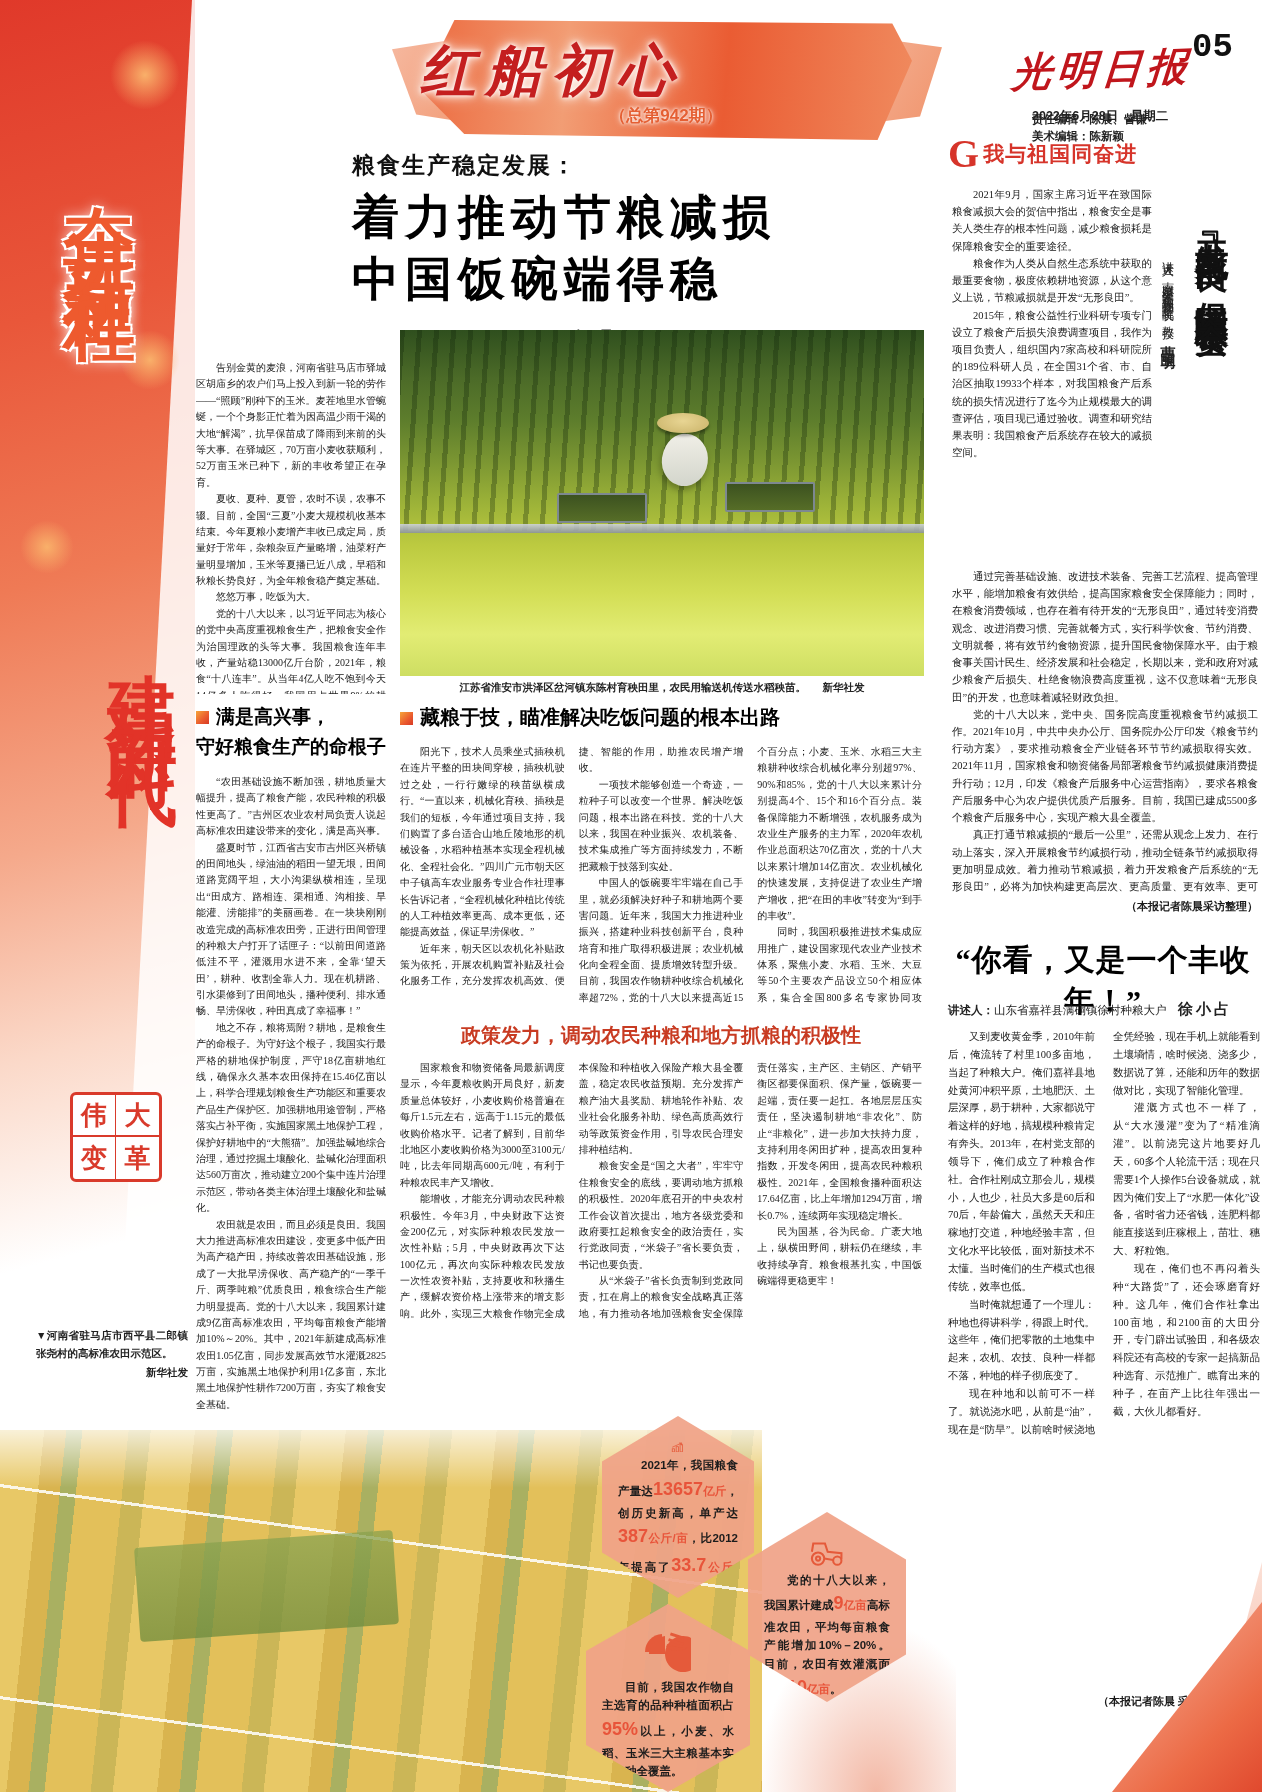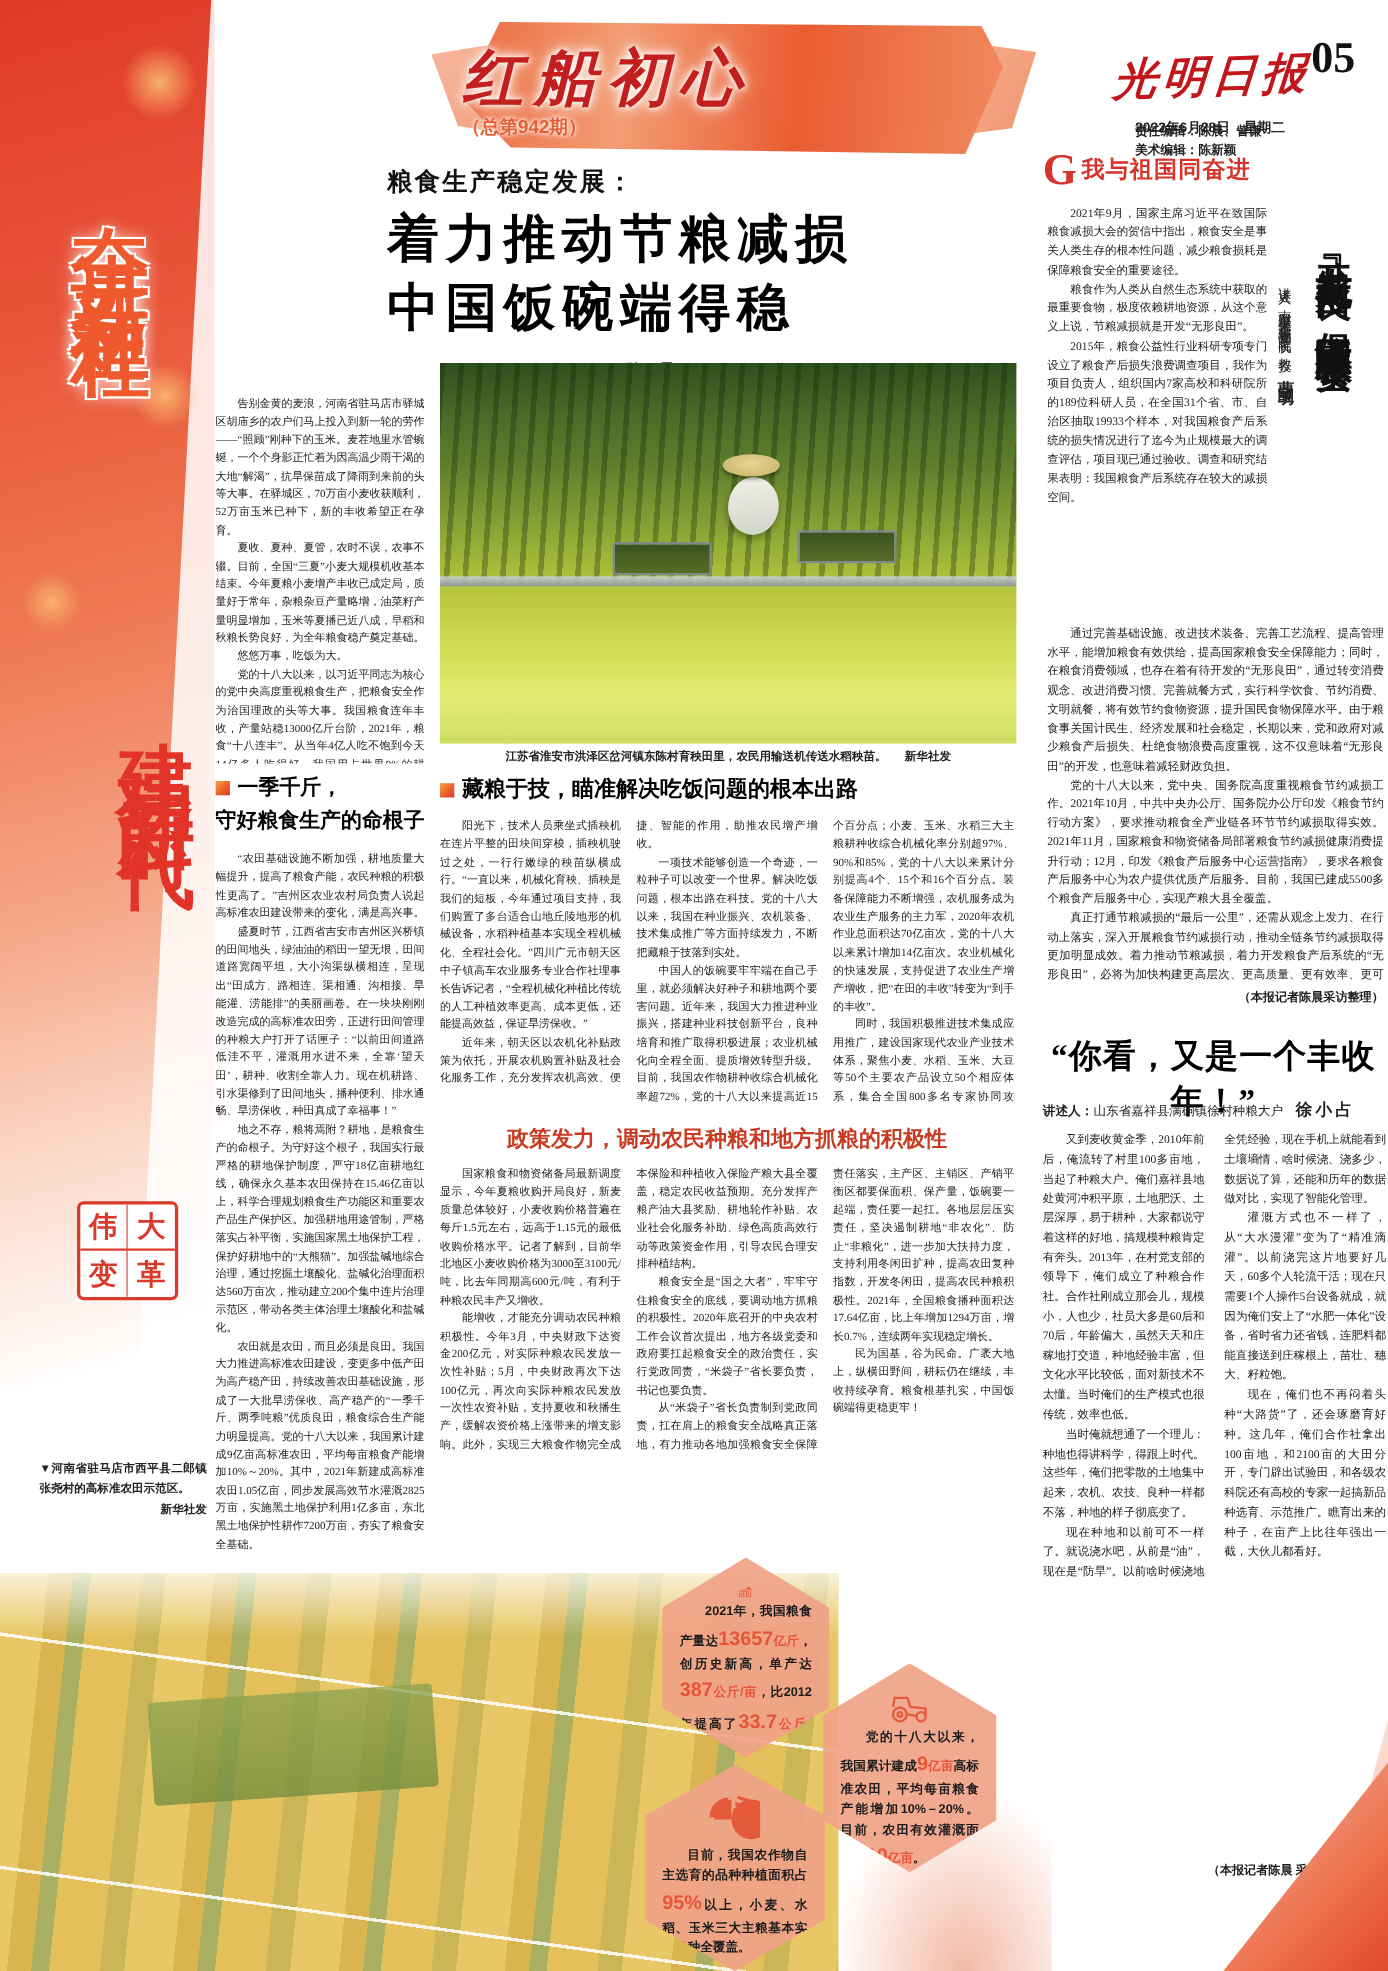--- a/index.html
+++ b/index.html
@@ -30,27 +30,27 @@
   .banner{position:absolute;left:420px;top:20px;width:492px;height:120px;}
   .banner .flapL,.banner .flapR{position:absolute;top:12px;width:110px;height:96px;background:linear-gradient(120deg,#f6b9a0,#f0946c);}
   .banner .flapL{left:-28px;clip-path:polygon(0 18%,100% 0,100% 100%,22% 86%);}
   .banner .flapR{right:-30px;clip-path:polygon(0 0,100% 16%,80% 88%,0 100%);}
   .banner .ribbon{position:absolute;left:0;top:0;width:100%;height:100%;
     background:linear-gradient(95deg,#ec6a3f 0%,#f29d74 30%,#ea5c33 62%,#f08a5e 100%);
     clip-path:polygon(7% 0,96% 3%,100% 34%,93% 100%,9% 95%,0 58%);}
   .banner-title{position:absolute;left:0;top:14px;width:100%;text-align:left;font-style:italic;font-weight:900;
     font-size:56px;letter-spacing:10px;color:#c41f1f;font-family:"Liberation Serif","DejaVu Serif",serif;
     text-shadow:0 0 4px #fff,0 0 9px #fff,0 0 16px rgba(255,255,255,.9);}
-  .banner-issue{position:absolute;left:0;top:84px;width:100%;text-align:left;font-weight:800;font-size:17px;
+  .banner-issue{position:absolute;left:0;top:84px;width:100%;text-align:center;font-weight:800;font-size:17px;
     color:#e55f33;text-shadow:0 0 3px #fff,0 0 6px #fff;font-family:"Liberation Sans","DejaVu Sans",sans-serif;}
   
   .paper-name{position:absolute;left:1012px;top:42px;font-weight:900;font-style:italic;font-size:40px;color:#c0161c;
     letter-spacing:5px;transform:rotate(-2deg) skewX(-6deg);font-family:"Liberation Serif","DejaVu Serif",serif;}
-  .page-number{position:absolute;left:1192px;top:28px;font-size:40px;font-weight:700;color:#111;
-    font-family:Liberation Serif, serif;}
+  .page-number{position:absolute;left:1192px;top:28px;font-size:34px;font-weight:700;color:#111;
+    font-family:Liberation Mono, monospace;}
   .mast-date{position:absolute;left:1032px;top:92px;font-size:12.5px;font-weight:700;color:#222;
     font-family:"Liberation Sans","DejaVu Sans",sans-serif;margin-top:16px;}
   .mast-ed1{position:absolute;left:1032px;top:112px;font-size:11.5px;font-weight:700;color:#222;
     font-family:"Liberation Sans","DejaVu Sans",sans-serif;}
   .mast-ed2{position:absolute;left:1032px;top:129px;font-size:11.5px;font-weight:700;color:#222;
     font-family:"Liberation Sans","DejaVu Sans",sans-serif;}
   
   .kicker{position:absolute;left:352px;top:150px;font-size:23px;font-weight:600;color:#111;
     font-family:"Liberation Sans","DejaVu Sans",sans-serif;letter-spacing:2px;}
   .headline1,.headline2{position:absolute;left:352px;font-size:47px;font-weight:900;color:#000;letter-spacing:6px;
@@ -198,21 +198,21 @@
     <div class="tray" style="left:62%;top:44%;"></div>
     <div class="farmer-body"></div>
     <div class="farmer-hat"></div>
   </div>
   <div class="photo-caption">
     <span>江苏省淮安市洪泽区岔河镇东陈村育秧田里，农民用输送机传送水稻秧苗。</span>
     <b class="credit">新华社发</b>
   </div>
 
   <div class="s1-head">
-    <span class="sq-icon"></span><span>一季千斤，</span><br>
+    <span class="sq-icon"></span><span>满是高兴事，</span><br>
     <span>守好粮食生产的命根子</span>
   </div>
   <div class="s1-body cn">
       <p>“农田基础设施不断加强，耕地质量大幅提升，提高了粮食产能，农民种粮的积极性更高了。”吉州区农业农村局负责人说起高标准农田建设带来的变化，满是高兴事。</p>
       <p>盛夏时节，江西省吉安市吉州区兴桥镇的田间地头，绿油油的稻田一望无垠，田间道路宽阔平坦，大小沟渠纵横相连，呈现出“田成方、路相连、渠相通、沟相接、旱能灌、涝能排”的美丽画卷。在一块块刚刚改造完成的高标准农田旁，正进行田间管理的种粮大户打开了话匣子：“以前田间道路低洼不平，灌溉用水进不来，全靠‘望天田’，耕种、收割全靠人力。现在机耕路、引水渠修到了田间地头，播种便利、排水通畅、旱涝保收，种田真成了幸福事！”</p>
       <p>地之不存，粮将焉附？耕地，是粮食生产的命根子。为守好这个根子，我国实行最严格的耕地保护制度，严守18亿亩耕地红线，确保永久基本农田保持在15.46亿亩以上，科学合理规划粮食生产功能区和重要农产品生产保护区。加强耕地用途管制，严格落实占补平衡，实施国家黑土地保护工程，保护好耕地中的“大熊猫”。加强盐碱地综合治理，通过挖掘土壤酸化、盐碱化治理面积达560万亩次，推动建立200个集中连片治理示范区，带动各类主体治理土壤酸化和盐碱化。</p>
       <p>农田就是农田，而且必须是良田。我国大力推进高标准农田建设，变更多中低产田为高产稳产田，持续改善农田基础设施，形成了一大批旱涝保收、高产稳产的“一季千斤、两季吨粮”优质良田，粮食综合生产能力明显提高。党的十八大以来，我国累计建成9亿亩高标准农田，平均每亩粮食产能增加10%～20%。其中，2021年新建成高标准农田1.05亿亩，同步发展高效节水灌溉2825万亩，实施黑土地保护利用1亿多亩，东北黑土地保护性耕作7200万亩，夯实了粮食安全基础。</p>
     </div>
 
   <div class="s2-head">

